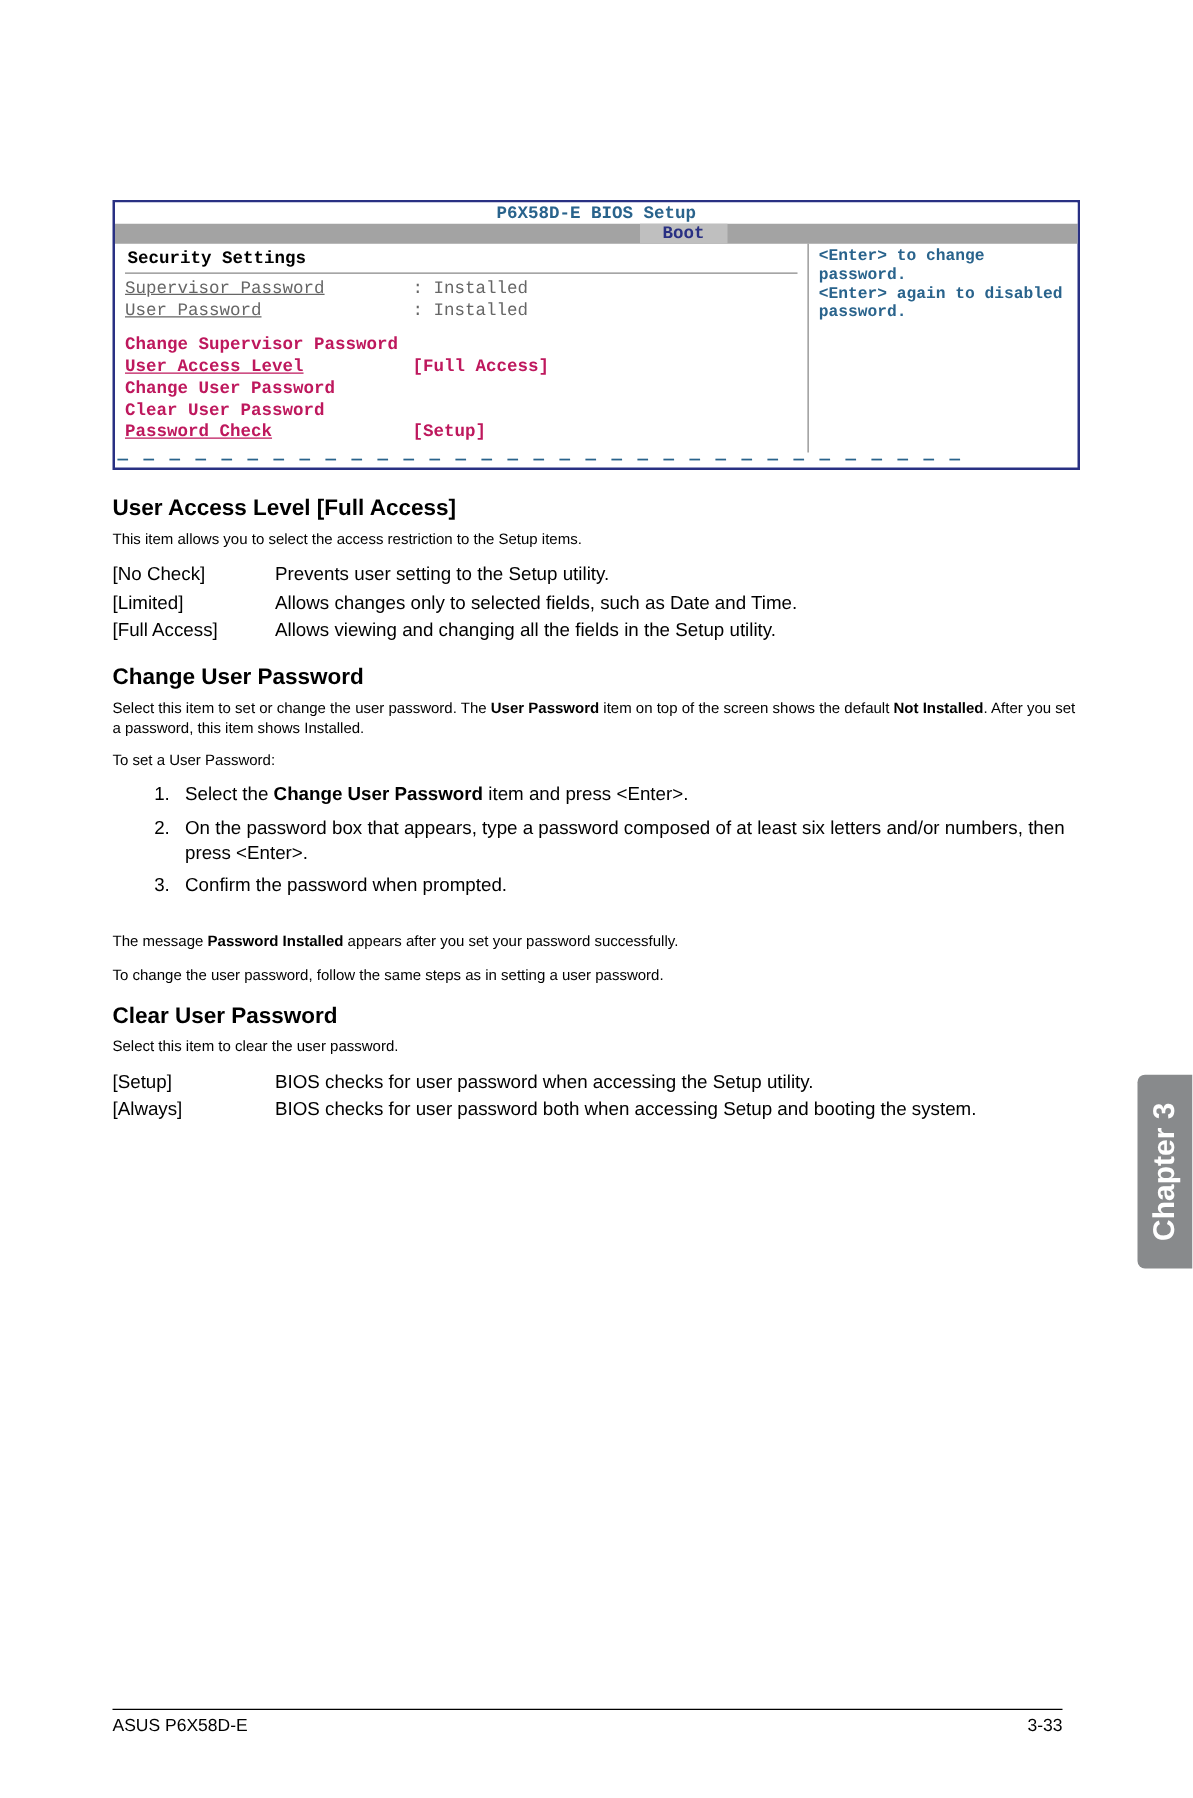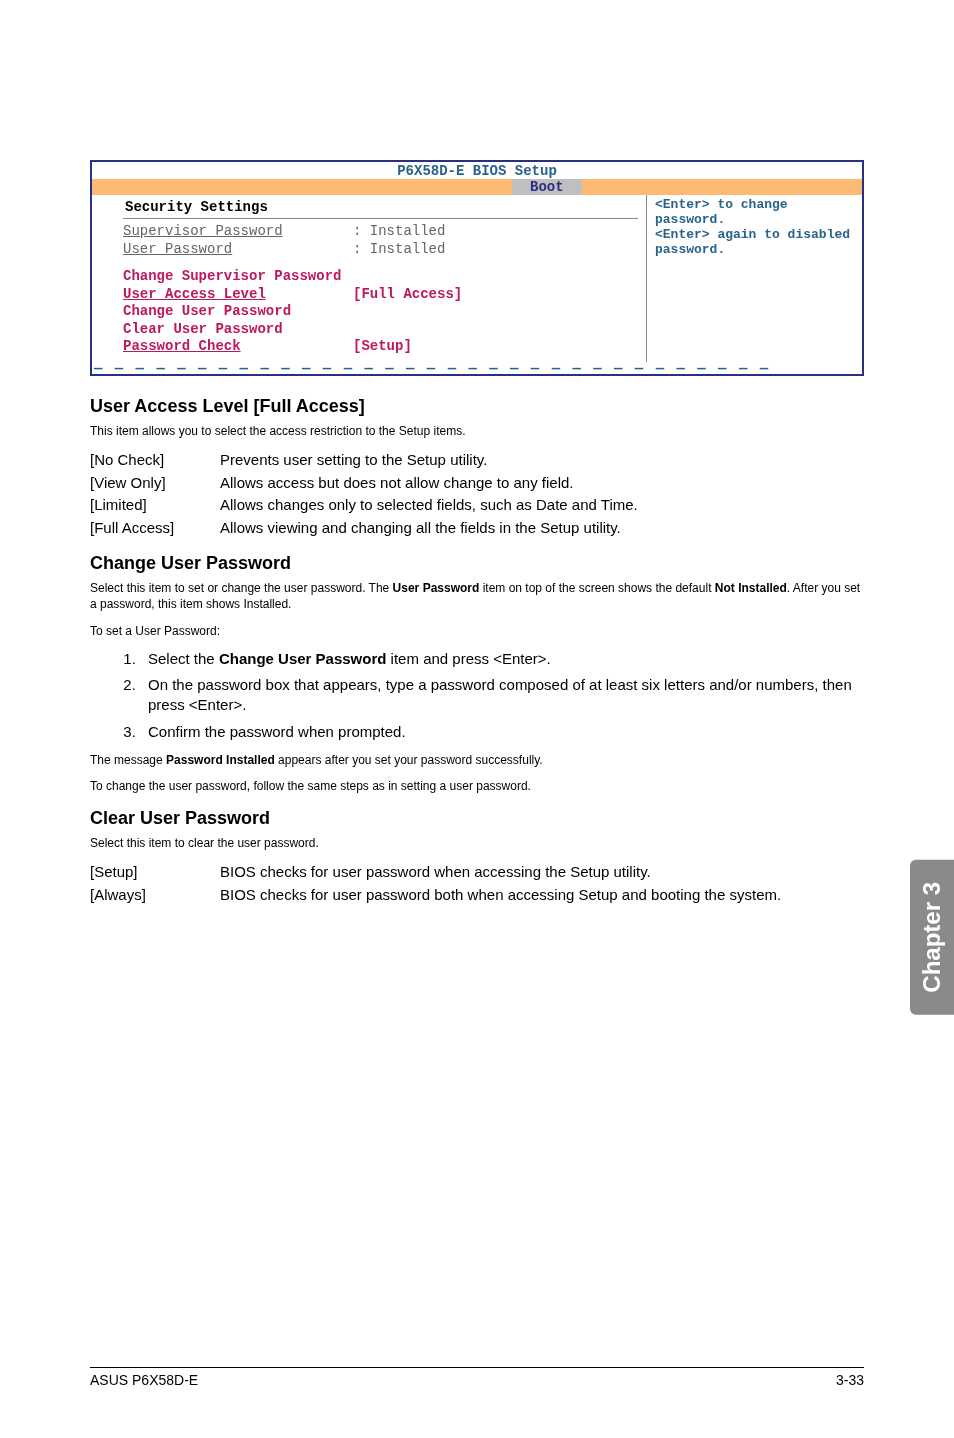--- a/index.html
+++ b/index.html
@@ -27,35 +27,34 @@
   }
   .bios-title {
     background: #fff;
     color: #29638c;
     text-align: center;
     font-weight: bold;
     padding: 1px 0 0 0;
     font-size: 14px;
   }
   .bios-tab-row {
-    background: #fdba74;
+    background: #a3a3a3;
     color: #fff;
     display: flex;
     padding: 0;
   }
   .bios-tab {
     background: #bfbfbf;
     color: #293083;
     padding: 0 18px;
     font-weight: bold;
     margin-left: 420px;
   }
   .bios-body {
     display: flex;
-    padding-left: 23px;
   }
   .bios-left {
     flex: 1;
     border-right: 1px solid #888;
     padding: 2px 8px 6px 8px;
   }
   .bios-right {
     width: 215px;
     padding: 2px 8px 6px 8px;
     color: #29638c;
@@ -104,21 +103,21 @@
     display: flex;
     font-size: 15px;
     line-height: 1.5;
   }
   .def-term {
     flex: 0 0 130px;
   }
   .def-desc { flex: 1; }
   ol.steps {
     padding-left: 50px;
-    margin-bottom: 10px;
+    margin-bottom: 26px;
   }
   ol.steps li {
     font-size: 15px;
     line-height: 1.35;
     padding-left: 8px;
     margin-bottom: 6px;
   }
   
   .side-tab {
     position: absolute;
@@ -131,21 +130,21 @@
     writing-mode: vertical-rl;
     transform: rotate(180deg);
     padding: 22px 8px;
     border-radius: 0 6px 6px 0;
   }
   
   .footer {
     position: absolute;
     bottom: 50px;
     left: 90px;
-    right: 90px;
+    right: 104px;
     border-top: 1px solid #000;
     padding-top: 4px;
     display: flex;
     justify-content: space-between;
     font-size: 14px;
   }
 </style>
 </head>
 <body>
 
@@ -188,24 +187,20 @@
     </div>
     <div class="bios-body-sep">— — — — — — — — — — — — — — — — — — — — — — — — — — — — — — — — —</div>
   </div>
 
   <h2 class="section">User Access Level [Full Access]</h2>
   <p class="body">This item allows you to select the access restriction to the Setup items.</p>
   <div class="def-table">
     <div class="def-row">
       <div class="def-term">[No Check]</div>
       <div class="def-desc">Prevents user setting to the Setup utility.</div>
-    </div>
-    <div class="def-row">
-      <div class="def-term">[View Only]</div>
-      <div class="def-desc">Allows access but does not allow change to any field.</div>
     </div>
     <div class="def-row">
       <div class="def-term">[Limited]</div>
       <div class="def-desc">Allows changes only to selected fields, such as Date and Time.</div>
     </div>
     <div class="def-row">
       <div class="def-term">[Full Access]</div>
       <div class="def-desc">Allows viewing and changing all the fields in the Setup utility.</div>
     </div>
   </div>

